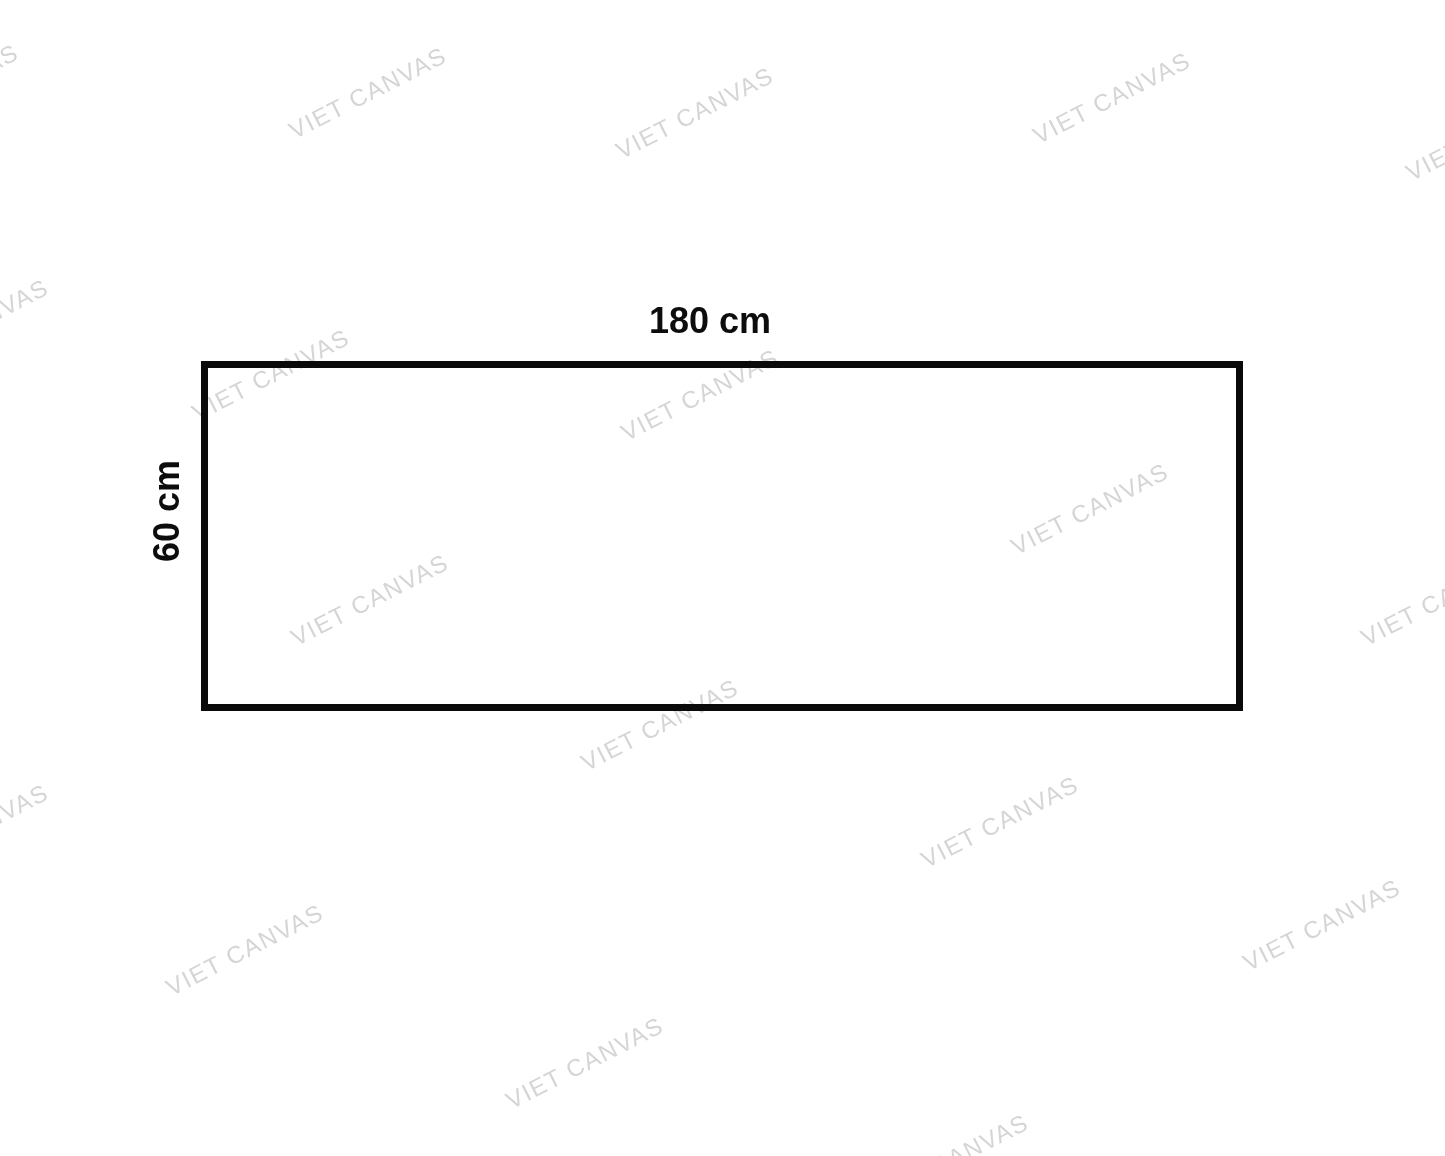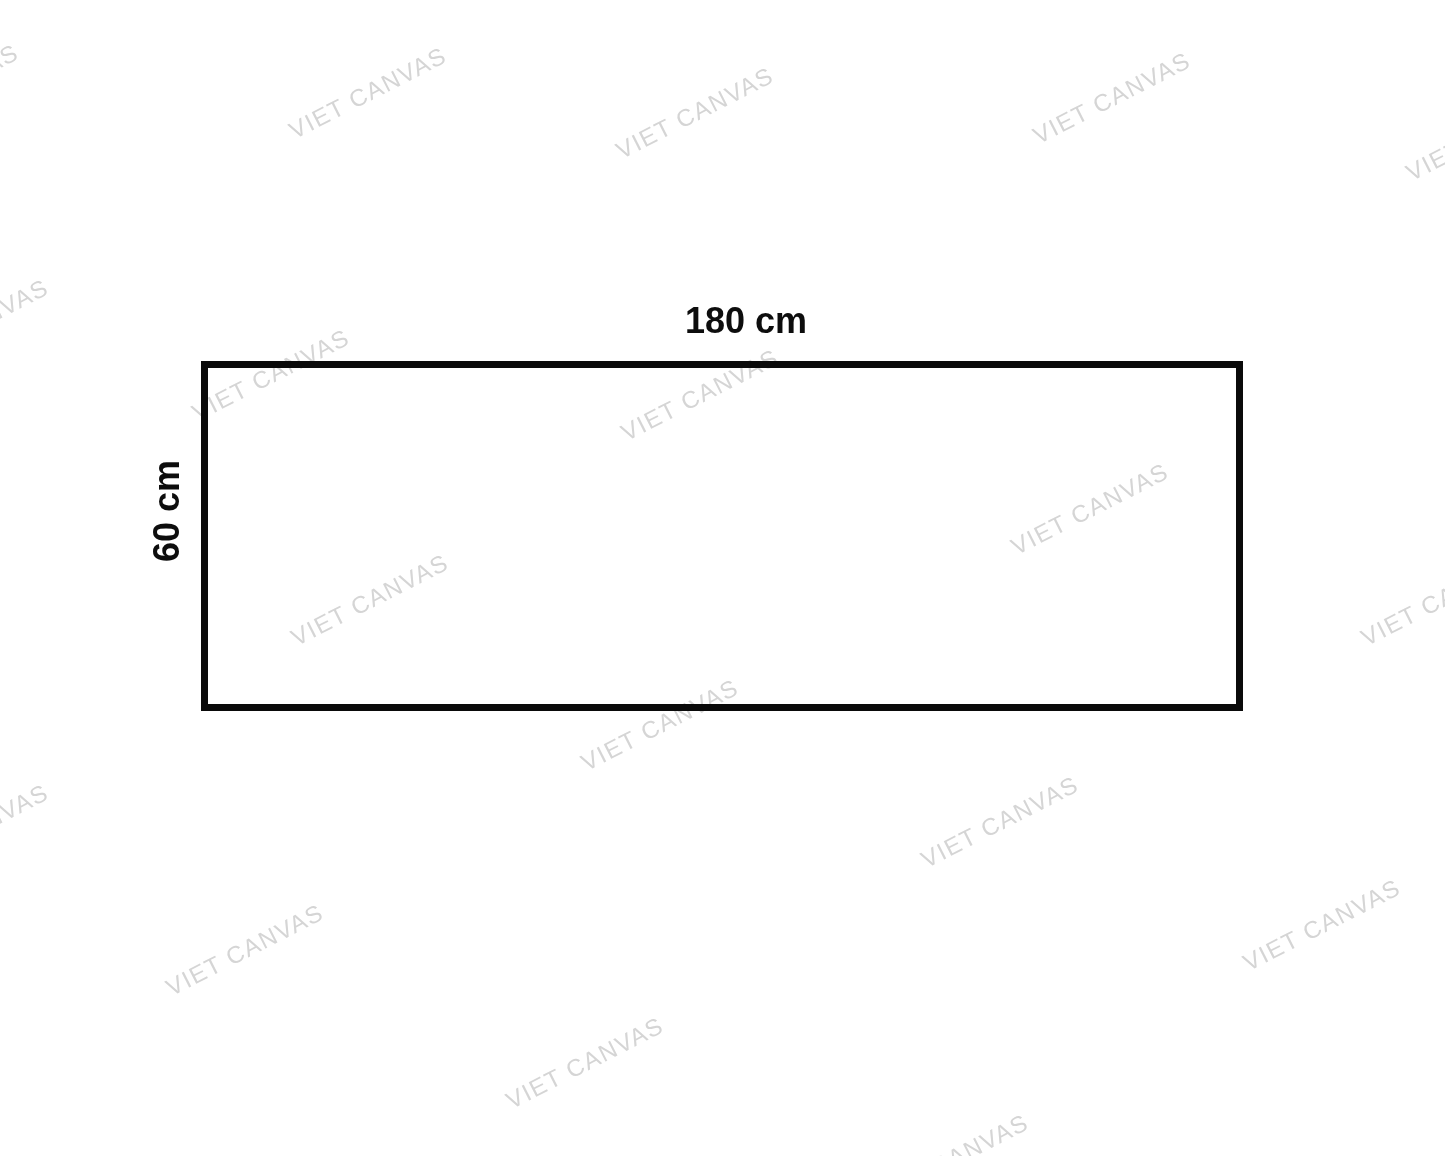--- a/index.html
+++ b/index.html
@@ -41,21 +41,21 @@
   }
   .dim-label {
     position: absolute;
     color: #0d0d0d;
     font-size: 36px;
     font-weight: bold;
     white-space: nowrap;
     z-index: 3;
   }
   .dim-label.width {
-    left: 746px;
+    left: 710px;
     top: 321px;
     transform: translate(-50%, -50%);
   }
   .dim-label.height {
     left: 167px;
     top: 511px;
     transform: translate(-50%, -50%) rotate(-90deg);
   }
 </style>
 </head>

